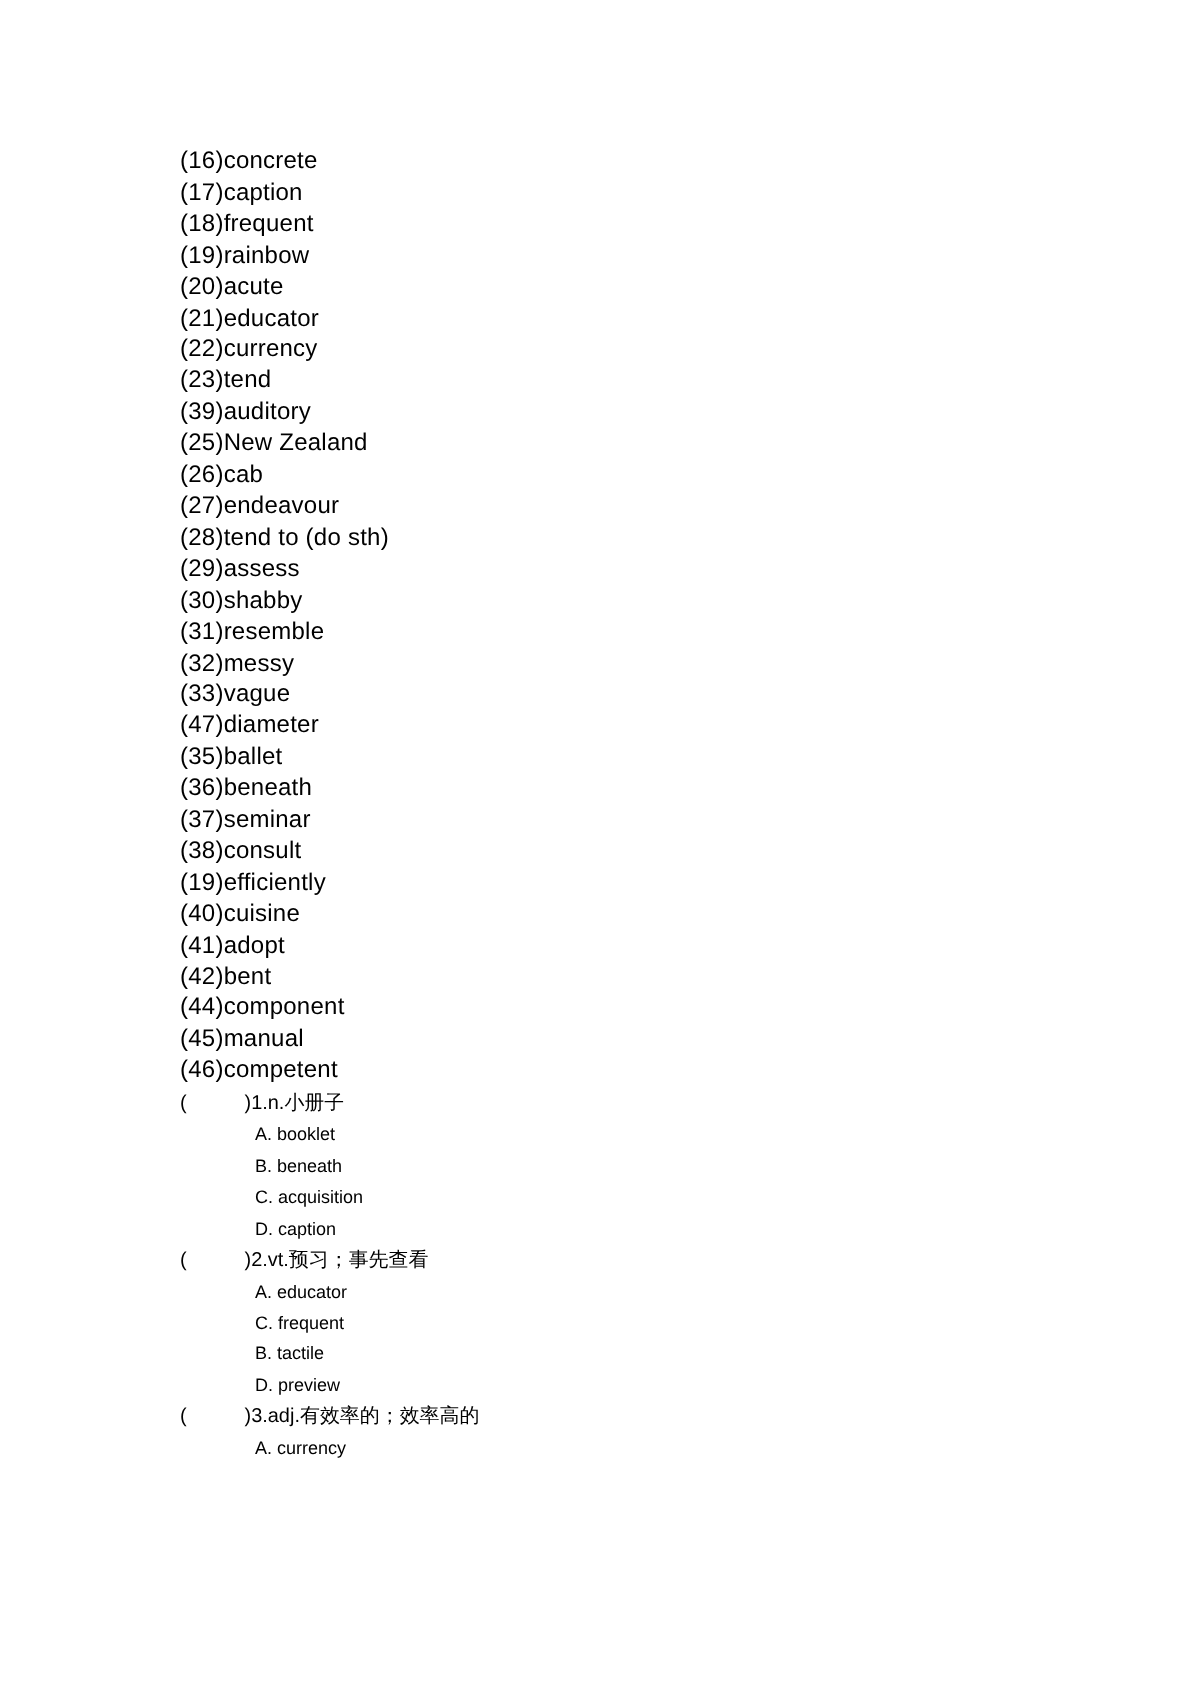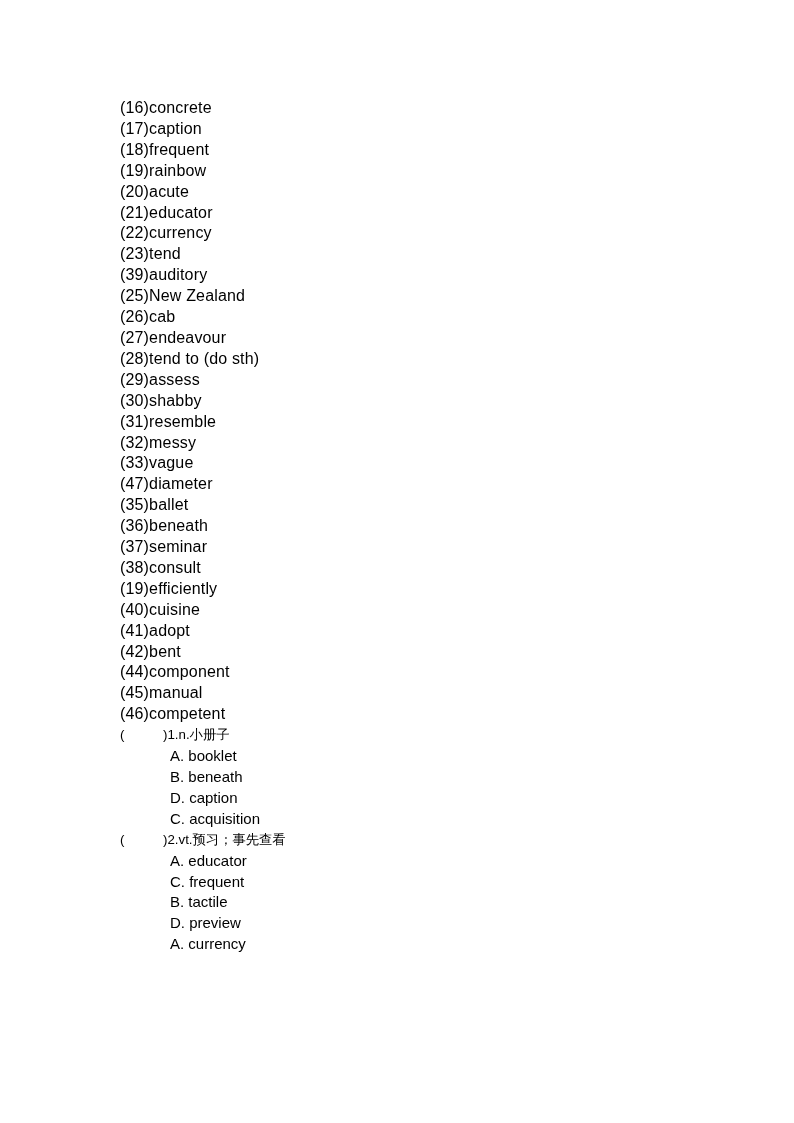--- a/index.html
+++ b/index.html
@@ -53,21 +53,21 @@
   .paren-open {
     display: inline-block;
     width: 43px;
   }
   .options {
     margin: 0;
     padding: 0;
     list-style: none;
   }
   .option-item {
-    font-size: 15px;
+    font-size: 12px;
     line-height: 20.9px;
     padding-left: 50px;
     white-space: pre;
   }
 </style>
 </head>
 <body>
 
 <div class="page">
   <div class="content">
@@ -104,34 +104,35 @@
         <li class="word-item">(45)manual</li>
         <li class="word-item">(46)competent</li>
       </ul>
 
     <div>
         <div class="question-block">
           <div class="question-stem"><span class="paren-open">(</span><span>)1.n.小册子</span></div>
           <ul class="options">
             <li class="option-item">A. booklet</li>
             <li class="option-item">B. beneath</li>
+            <li class="option-item">C. acquisition</li>
             <li class="option-item">D. caption</li>
-            <li class="option-item">C. acquisition</li>
           </ul>
         </div>
         <div class="question-block">
           <div class="question-stem"><span class="paren-open">(</span><span>)2.vt.预习；事先查看</span></div>
           <ul class="options">
             <li class="option-item">A. educator</li>
             <li class="option-item">C. frequent</li>
             <li class="option-item">B. tactile</li>
             <li class="option-item">D. preview</li>
           </ul>
         </div>
         <div class="question-block">
+          <div class="question-stem"><span class="paren-open">(</span><span>)3.adj.有效率的；效率高的</span></div>
           <ul class="options">
             <li class="option-item">A. currency</li>
           </ul>
         </div>
       </div>
 
   </div>
 </div>
 
 </body></html>

